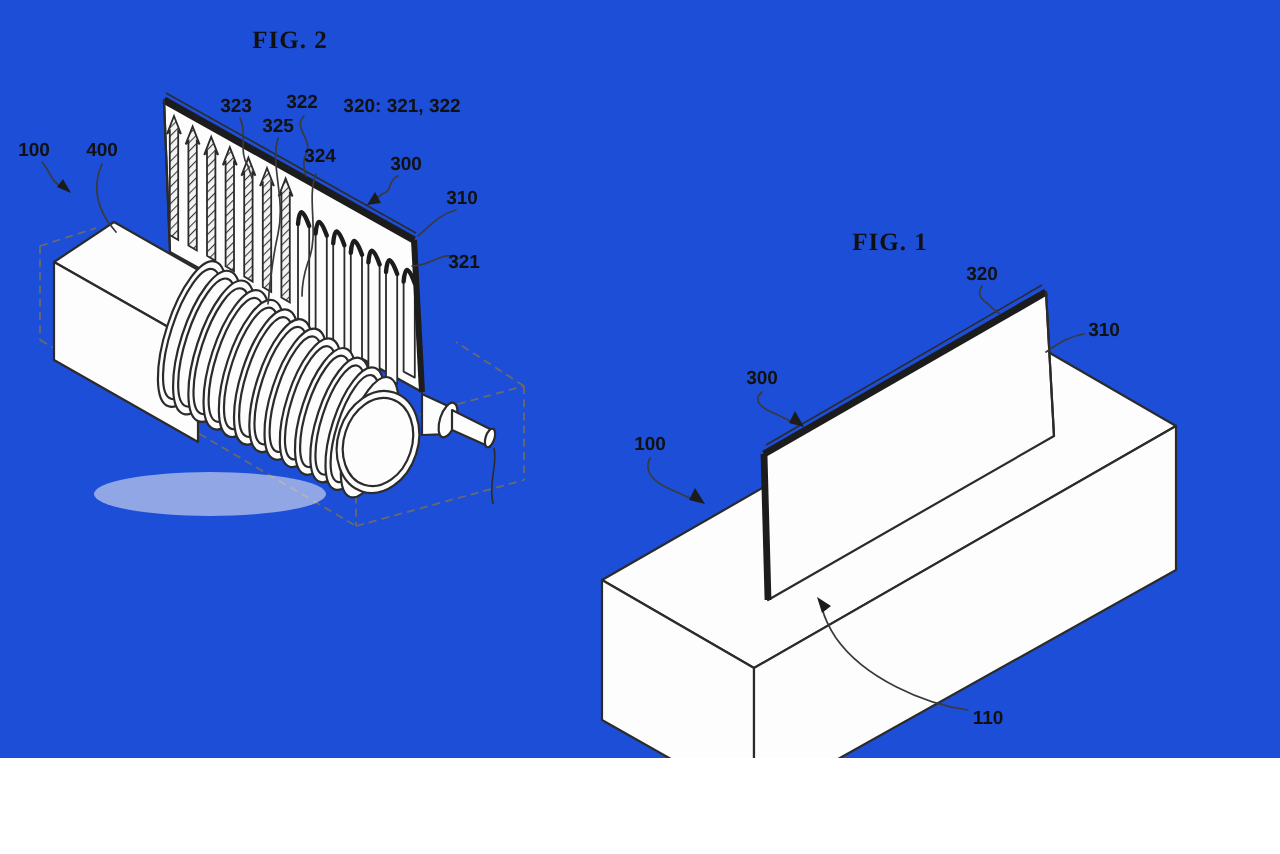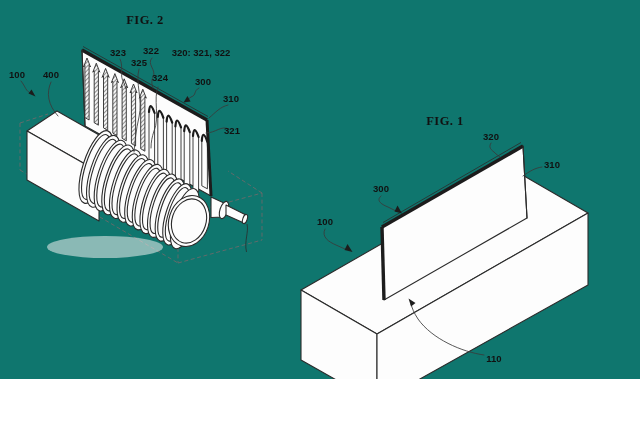--- a/index.html
+++ b/index.html
@@ -1,19 +1,19 @@
 <!DOCTYPE html>
 <html><head>
 <meta charset="utf-8">
 <style>
   html,body{margin:0;padding:0;background:#ffffff;}
   .sheet{
     position:relative;
     width:640px;height:379px;
-    background:#0f766e;
+    background:#1d4ed8;
     overflow:hidden;
     font-family:"Liberation Sans", sans-serif;
   }
   svg{position:absolute;left:0;top:0;}
   .ink{stroke:#2b2b2b;fill:none;stroke-width:1.1;stroke-linejoin:round;stroke-linecap:round;}
   .inkfill{stroke:#2b2b2b;fill:#fdfdfd;stroke-width:1.1;stroke-linejoin:round;}
   .thick{stroke:#1c1c1c;stroke-width:3.6;fill:none;stroke-linecap:butt;}
   .thin{stroke:#2b2b2b;stroke-width:0.8;fill:none;}
   .dash{stroke:#6a6a6a;stroke-width:0.9;fill:none;stroke-dasharray:4 2.6;}
   .leader{stroke:#3a3a3a;stroke-width:0.85;fill:none;stroke-linecap:round;}

